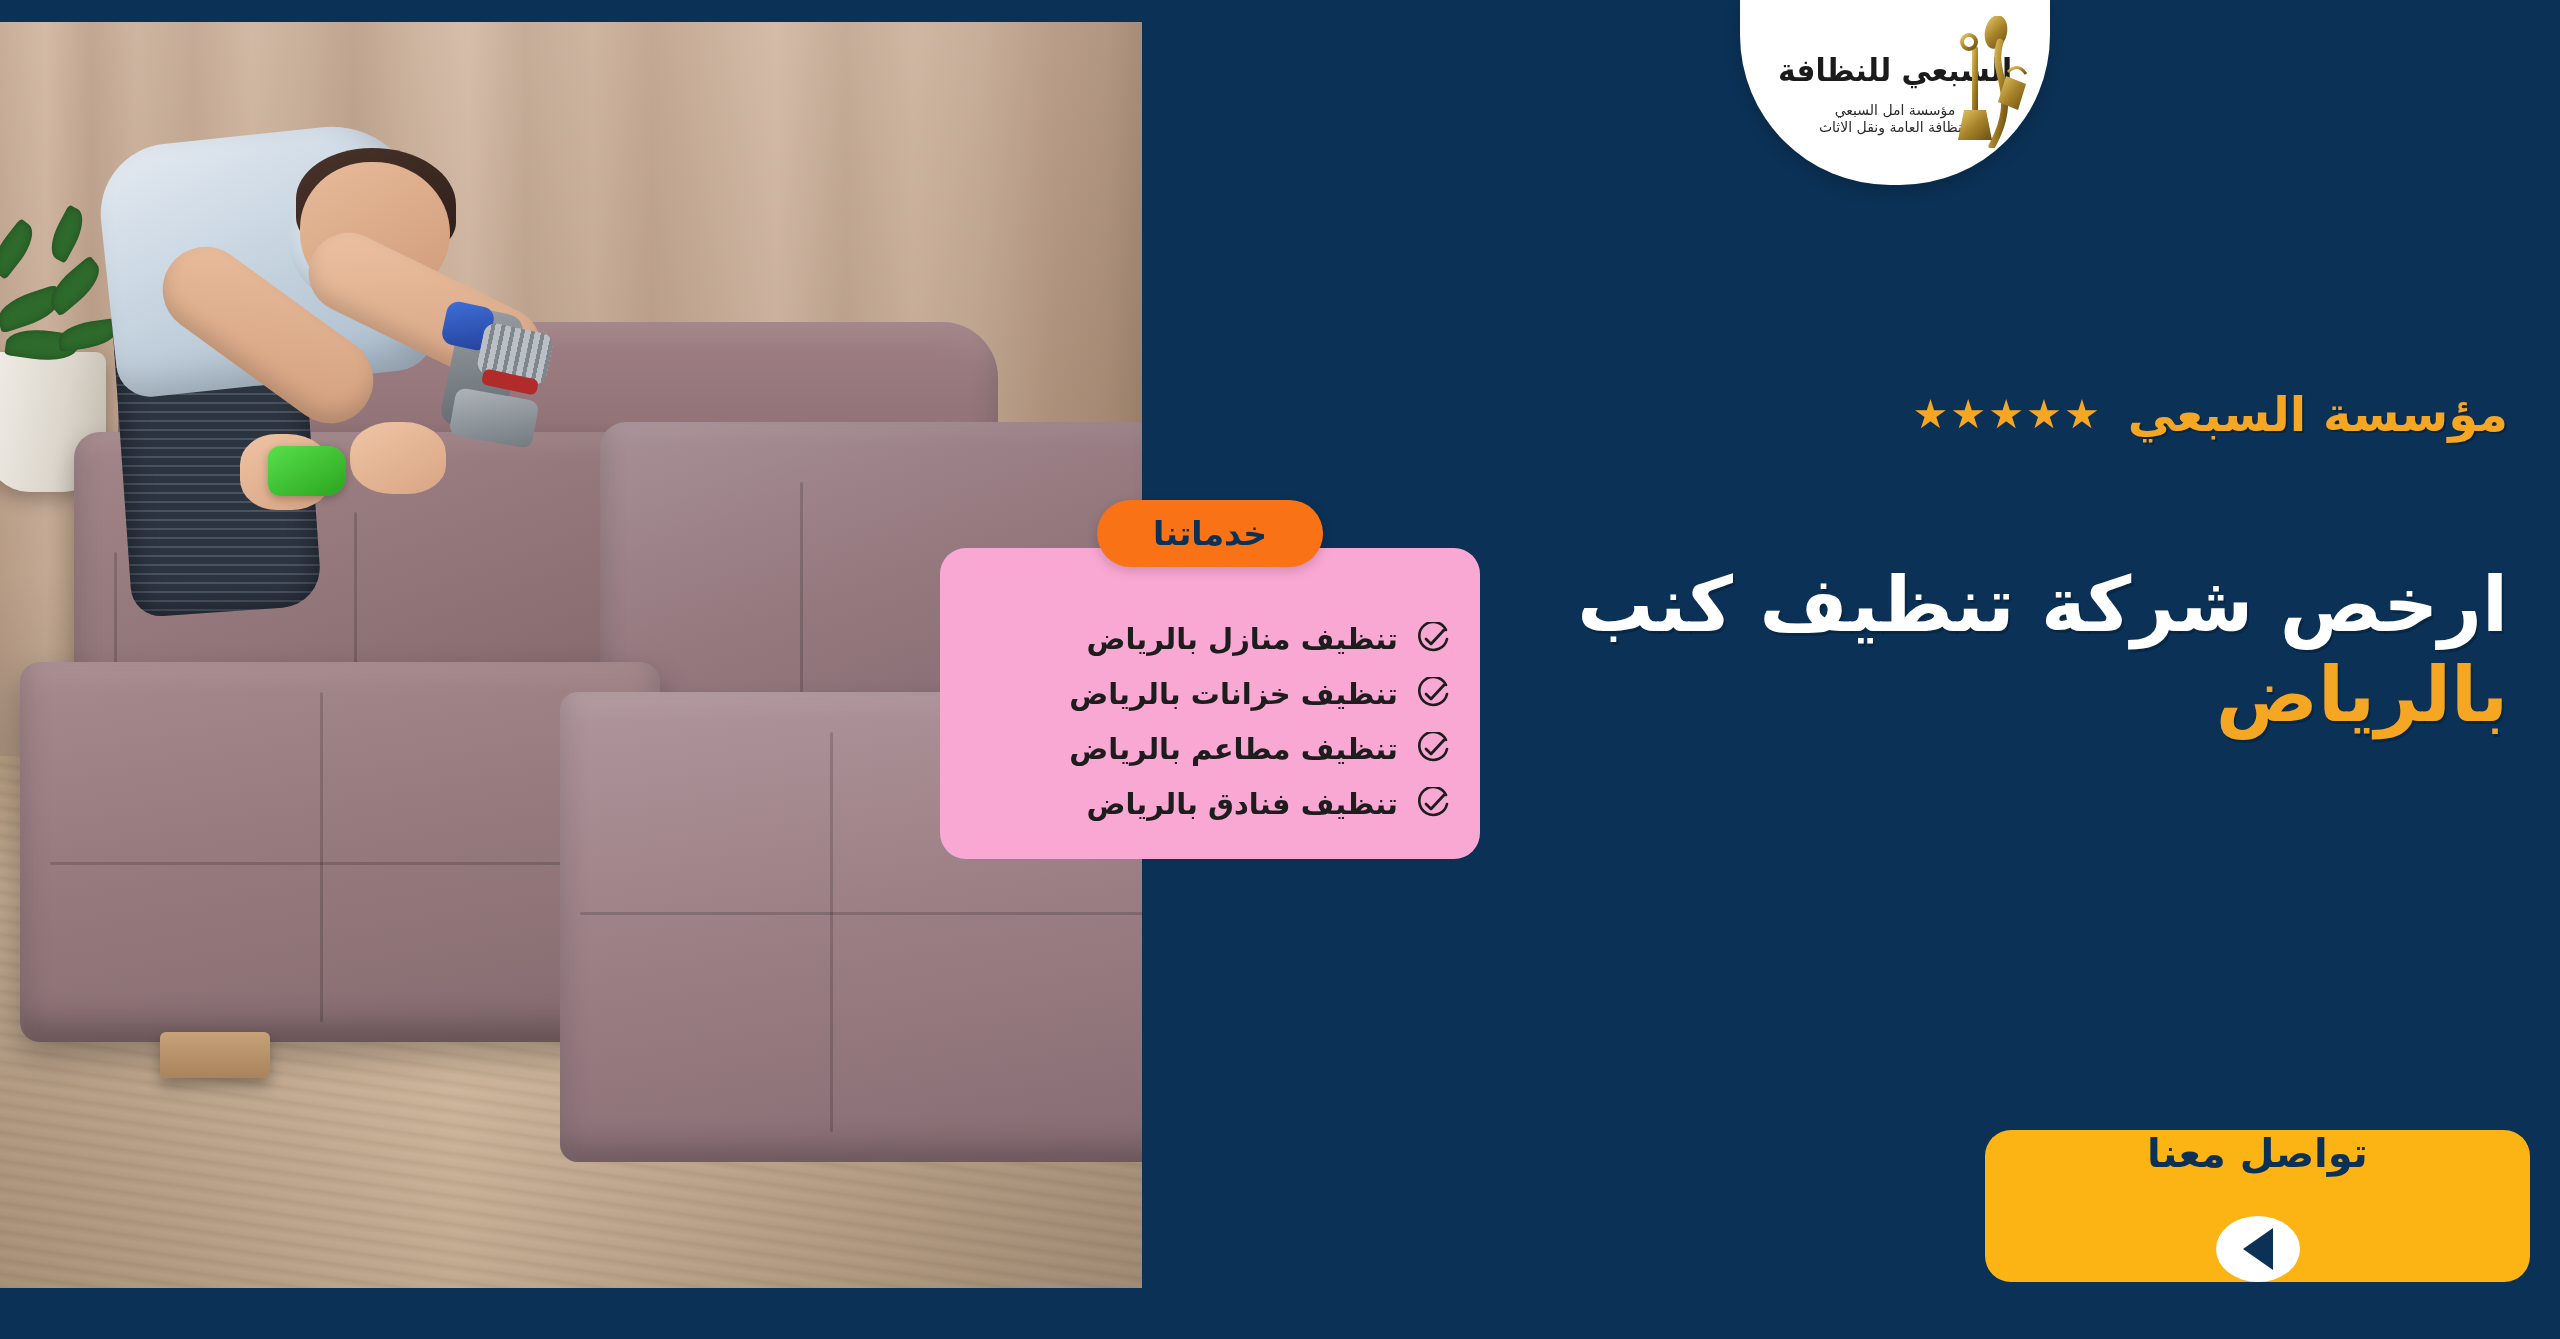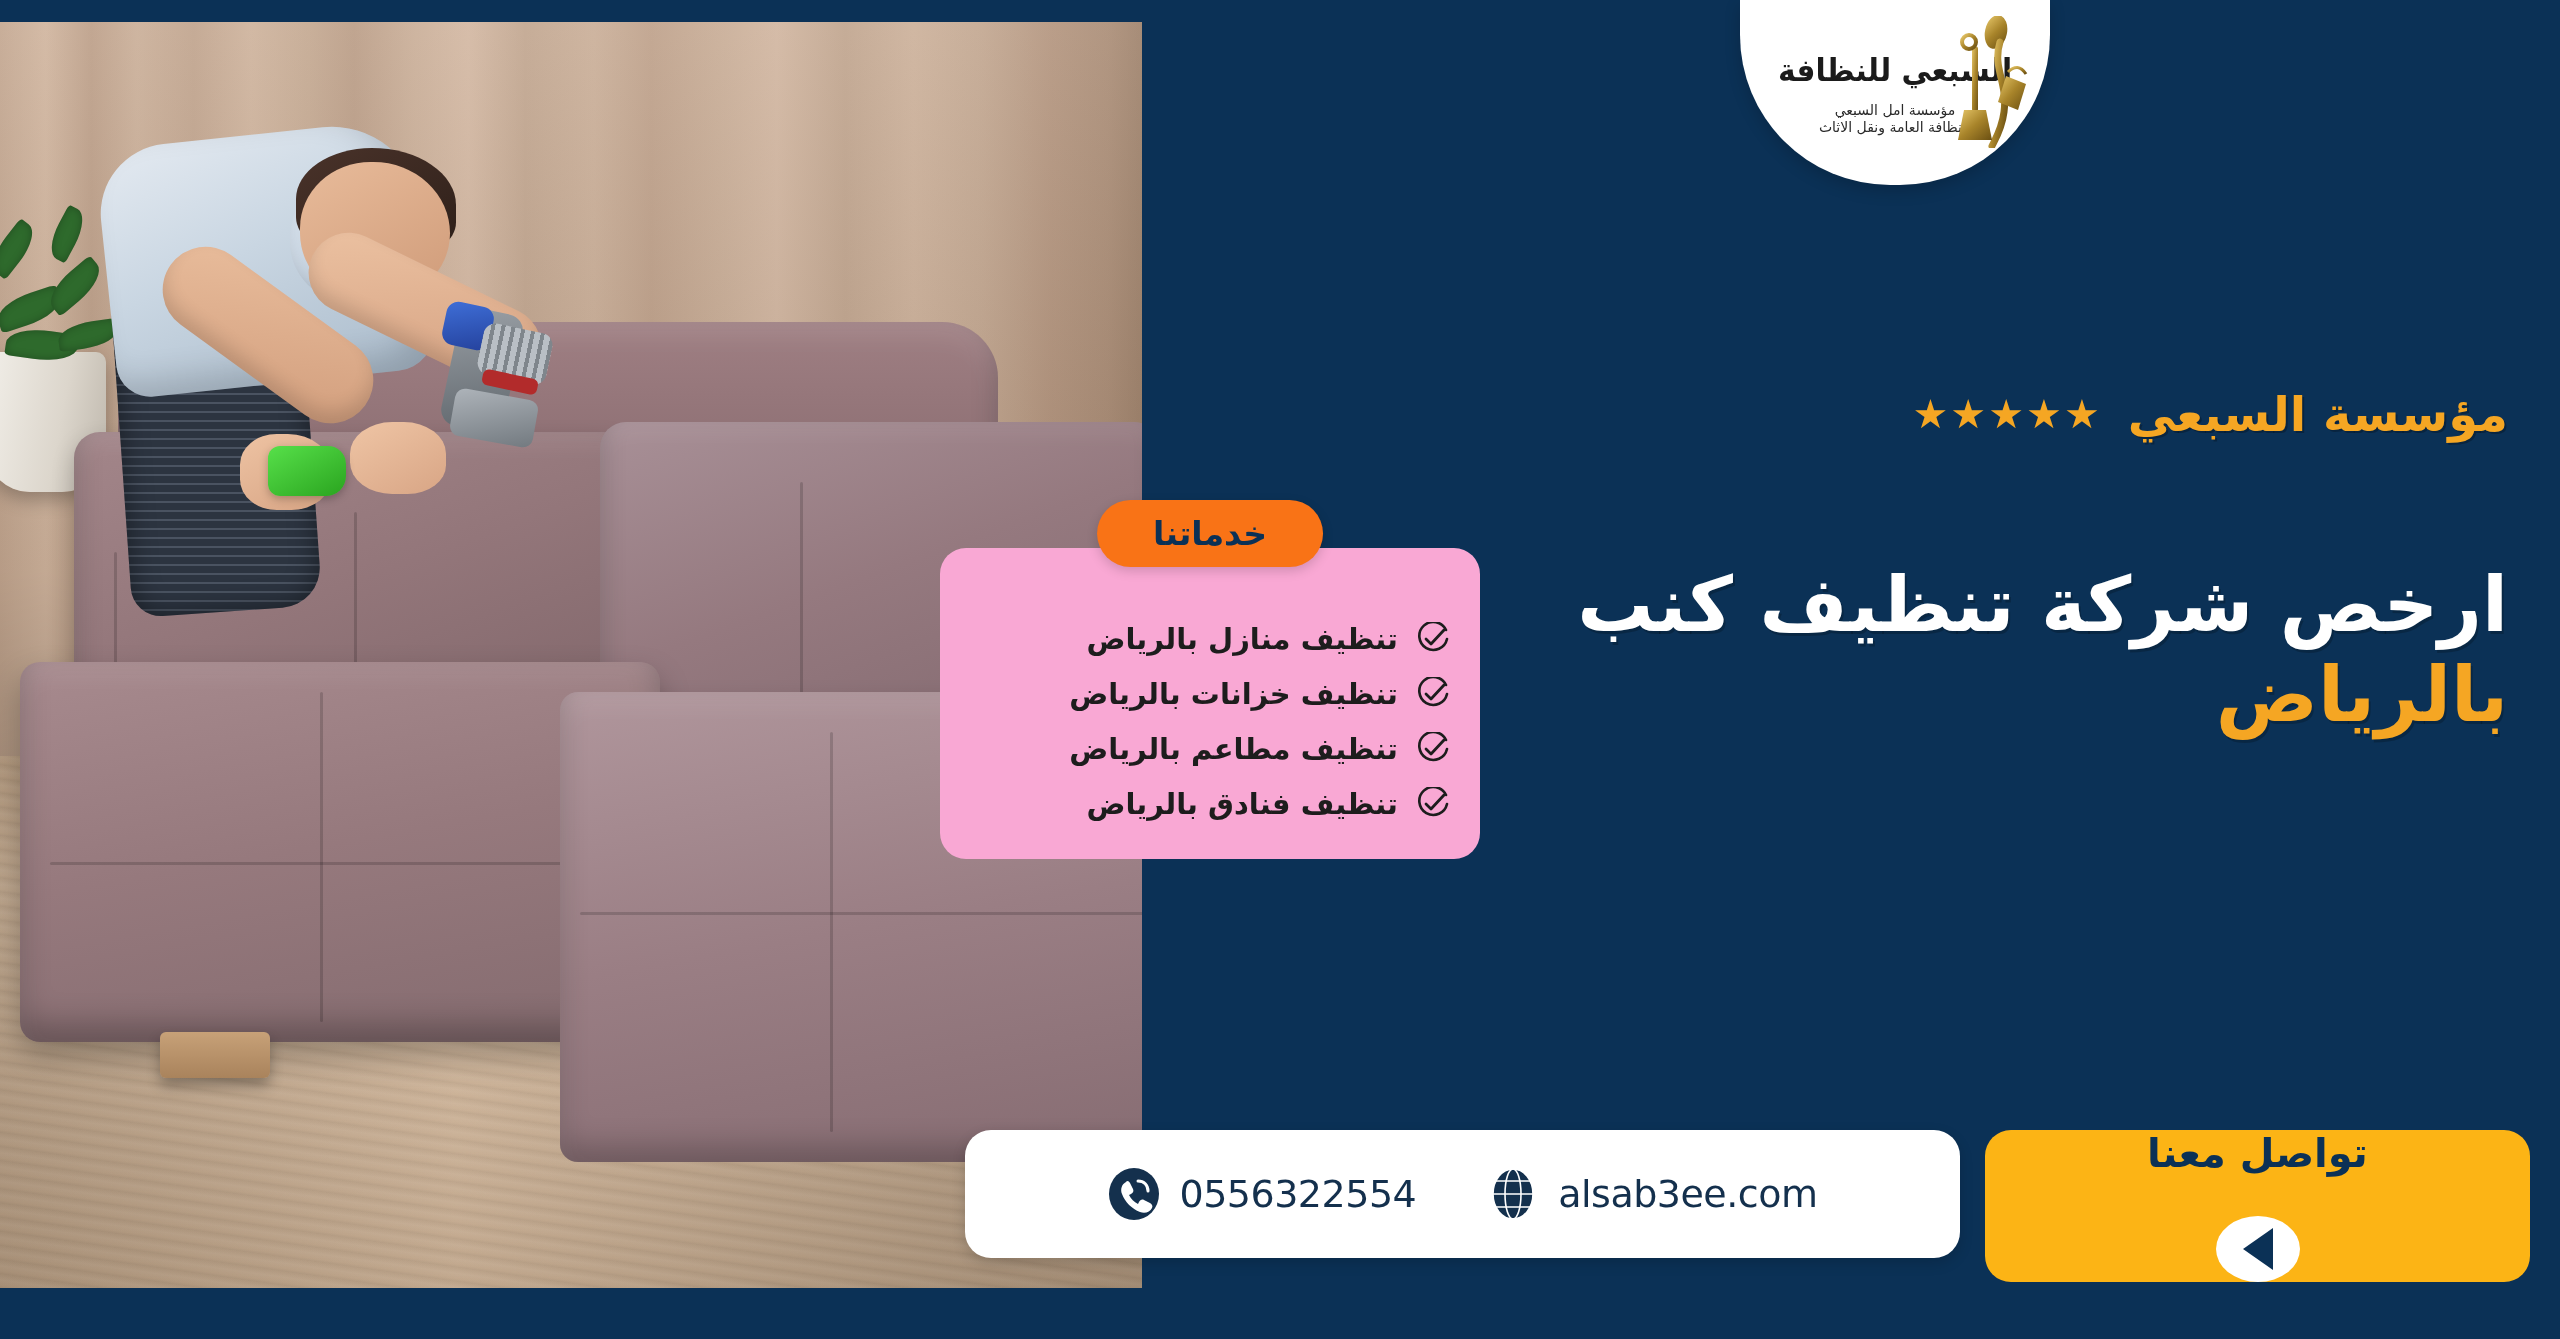--- a/index.html
+++ b/index.html
@@ -277,40 +277,20 @@
         <svg class="svc-check" viewBox="0 0 34 34">
           <path d="M30 8 A14 14 0 1 0 31 17" fill="none" stroke="#1d1d1d" stroke-width="2.6" stroke-linecap="round"></path>
           <path d="M10 17 l5 5 l13 -14" fill="none" stroke="#1d1d1d" stroke-width="2.8" stroke-linecap="round" stroke-linejoin="round"></path>
         </svg>
         <span class="svc-label">تنظيف فنادق بالرياض</span>
       </div>
 
     </div>
   </div>
 
-  <div class="contact-card">
-    <div class="contact-item">
-      <svg class="contact-ico" viewBox="0 0 54 54">
-        <ellipse cx="27" cy="27" rx="25" ry="26" fill="#14304d"></ellipse>
-        <path d="M19 15 c-4 2 -6 7 -4 12 c3 8 10 15 18 18 c5 2 10 0 12 -4 c1 -2 0 -4 -2 -5 l-6 -3 c-2 -1 -4 0 -5 2 l-1 2 c-4 -2 -7 -5 -9 -9 l2 -1 c2 -1 3 -3 2 -5 l-3 -6 c-1 -2 -3 -3 -4 -1 z" fill="#ffffff"></path>
-        <path d="M31 14 c6 0 10 4 10 10" stroke="#ffffff" stroke-width="3" fill="none" stroke-linecap="round"></path>
-      </svg>
-      <span class="contact-text">0556322554</span>
-    </div>
-    <div class="contact-item">
-      <svg class="contact-ico" viewBox="0 0 54 54">
-        <ellipse cx="27" cy="27" rx="20" ry="25" fill="#14304d"></ellipse>
-        <ellipse cx="27" cy="27" rx="20" ry="25" fill="none" stroke="#ffffff" stroke-width="1.6"></ellipse>
-        <ellipse cx="27" cy="27" rx="8" ry="25" fill="none" stroke="#ffffff" stroke-width="1.6"></ellipse>
-        <line x1="7" y1="27" x2="47" y2="27" stroke="#ffffff" stroke-width="1.6"></line>
-        <path d="M10 14 h34 M10 40 h34" stroke="#ffffff" stroke-width="1.6" fill="none"></path>
-      </svg>
-      <span class="contact-text">alsab3ee.com</span>
-    </div>
-  </div>
 
   <div class="cta">
     <span class="cta-label">تواصل معنا</span>
     <span class="cta-circle">
       <span class="cta-arrow"></span>
     </span>
   </div>
 
   <div class="bottom-bar"></div>
 

